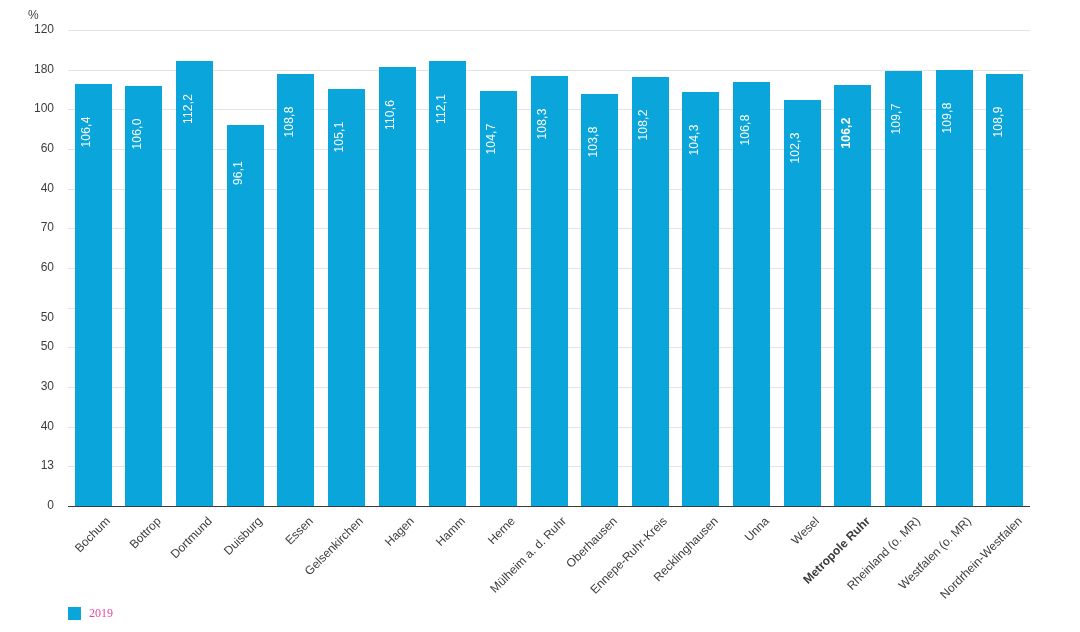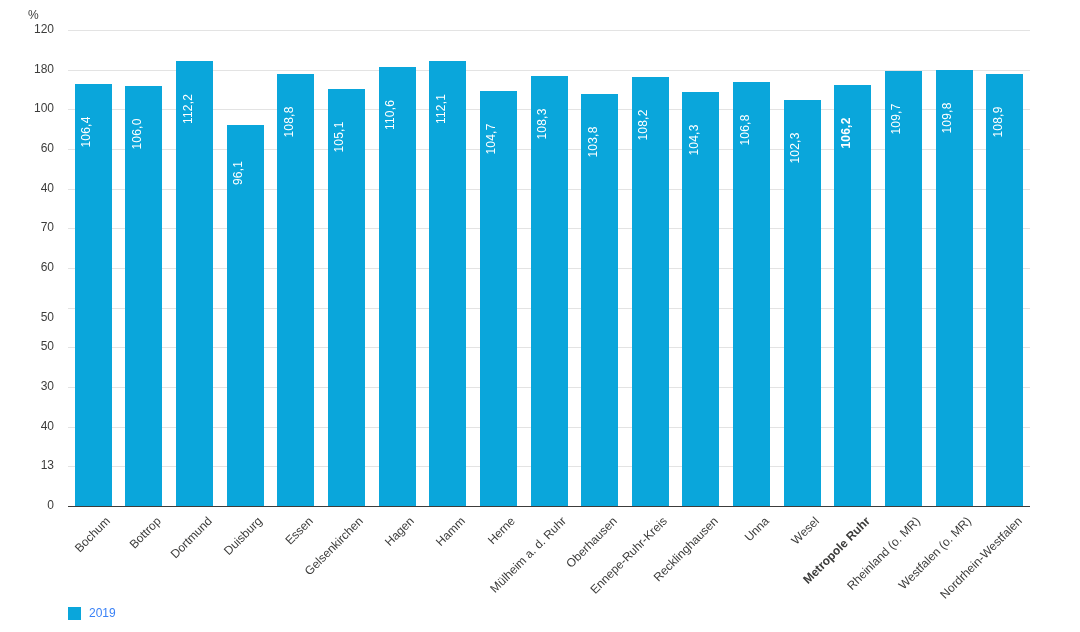--- a/index.html
+++ b/index.html
@@ -122,21 +122,22 @@
     gap: 8px;
   }
   .legend-swatch {
     width: 13px;
     height: 13px;
     background: #0aa6db;
     display: inline-block;
   }
   .legend-label {
     font-size: 12px;
-    color: #3b82f6;
+    color: #ec4899;
+    font-family: Liberation Serif, serif;
   }
 </style>
 </head>
 <body>
 
 <div id="chart-root">
 
   <div class="unit-label">%</div>
 
   <div class="plot" id="plot-area">

